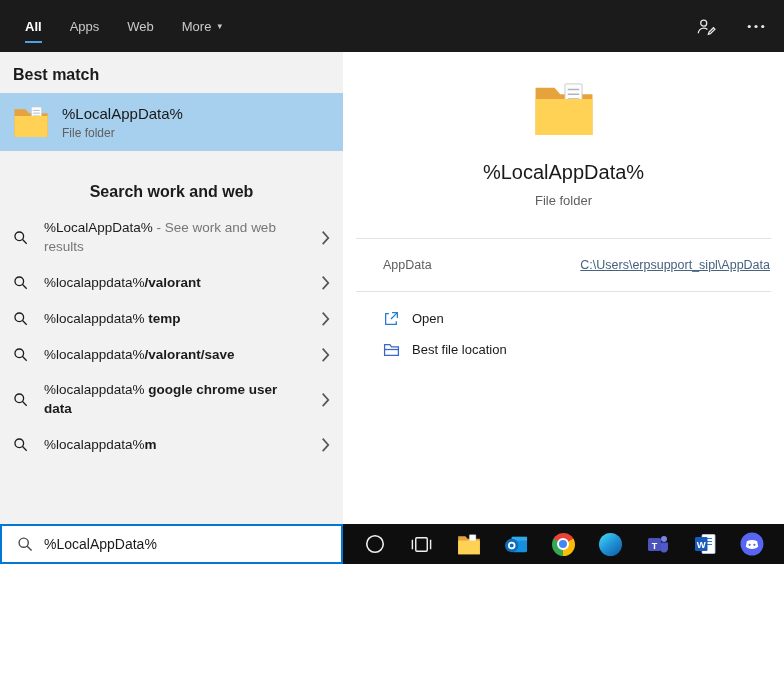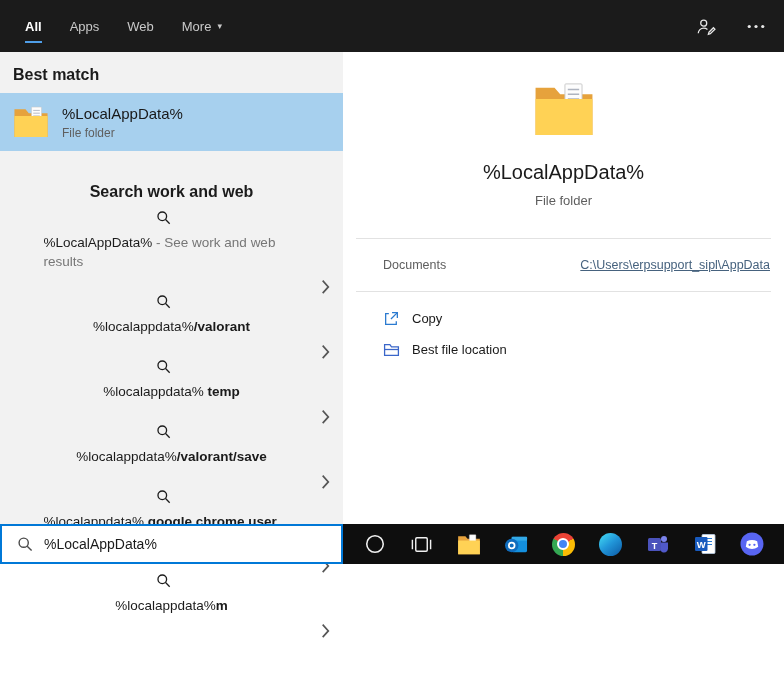--- a/index.html
+++ b/index.html
@@ -23,21 +23,21 @@
   
   .left { position:absolute; top:52px; left:0; width:343px; bottom:40px; background:#f2f2f2; }
   .section-title { font-size:16px; font-weight:bold; color:#1b1b1b; padding:14px 13px 9px; }
   .st2 { padding-top:32px;text-align:center; }
   .best-item { height:58px; background:#a7d0ee; display:flex; align-items:center;
                padding:0 13px; cursor:pointer; }
   .bm-icon { width:36px; height:32px; margin-right:13px; flex:none; }
   .bm-title { font-size:15px; color:#191919; }
   .bm-sub { font-size:12px; color:#5f5f5f; margin-top:4px; }
 
-  .sugg { display:flex; align-items:center; min-height:36px; padding:0 13px; cursor:pointer;flex-direction:column; }
+  .sugg { display:flex; align-items:center; min-height:36px; padding:0 13px; cursor:pointer; }
   .sicon { width:15px; height:15px; color:#1b1b1b; margin-right:16px; flex:none; }
   .stext { flex:1; font-size:13.5px; color:#1b1b1b; line-height:19px; padding:8px 0; max-width:256px; }
   .stext .bold { font-weight:bold; }
   .stext .muted { color:#767676; }
   .chev { width:9px; height:15px; color:#565656; margin-left:auto; flex:none; cursor:pointer; }
 
   
   .right { position:absolute; top:52px; left:343px; right:0; bottom:40px; background:#fff; }
   .pv-head { text-align:center; padding-top:30px; }
   .pv-icon { width:62px; height:55px; margin:0 auto; }
@@ -211,36 +211,36 @@
           <path d="M2 56V18h60v38z" fill="#ffd255"></path>
         </svg>
       </div>
       <div class="pv-title">%LocalAppData%</div>
       <div class="pv-sub">File folder</div>
     </div>
 
     <div class="divider dv1"></div>
 
     <div class="loc-row">
-      <span class="loc-label">Documents</span>
+      <span class="loc-label">AppData</span>
       <a class="loc-value">C:\Users\erpsupport_sipl\AppData</a>
     </div>
 
     <div class="divider"></div>
 
     <div class="actions">
       <div class="action">
         <span class="aicon c-open">
           <svg viewBox="0 0 16 16" fill="none" stroke="currentColor" stroke-width="1.2">
               <path d="M5.5 3.5H2.5v10h10V10.5"></path>
               <path d="M8.5 2.5h5v5"></path>
               <path d="M13.5 2.5L7.5 8.5"></path>
             </svg>
         </span>
-        <span class="alabel">Copy</span>
+        <span class="alabel">Open</span>
       </div>
       <div class="action">
         <span class="aicon c-loc">
           <svg viewBox="0 0 16 16" fill="none" stroke="currentColor" stroke-width="1.2">
               <path d="M1.5 3.5h5l1.5 2h6.5v8H1.5z"></path>
               <path d="M1.5 8h13"></path>
             </svg>
         </span>
         <span class="alabel">Best file location</span>
       </div>

